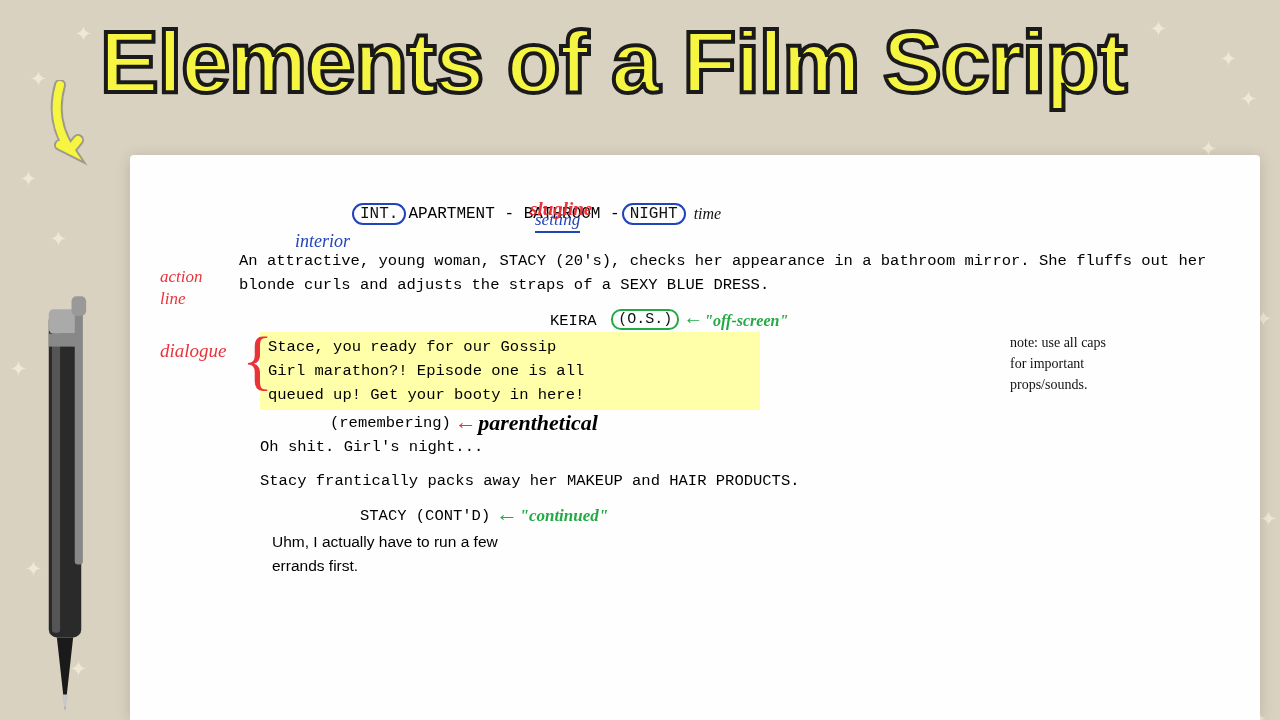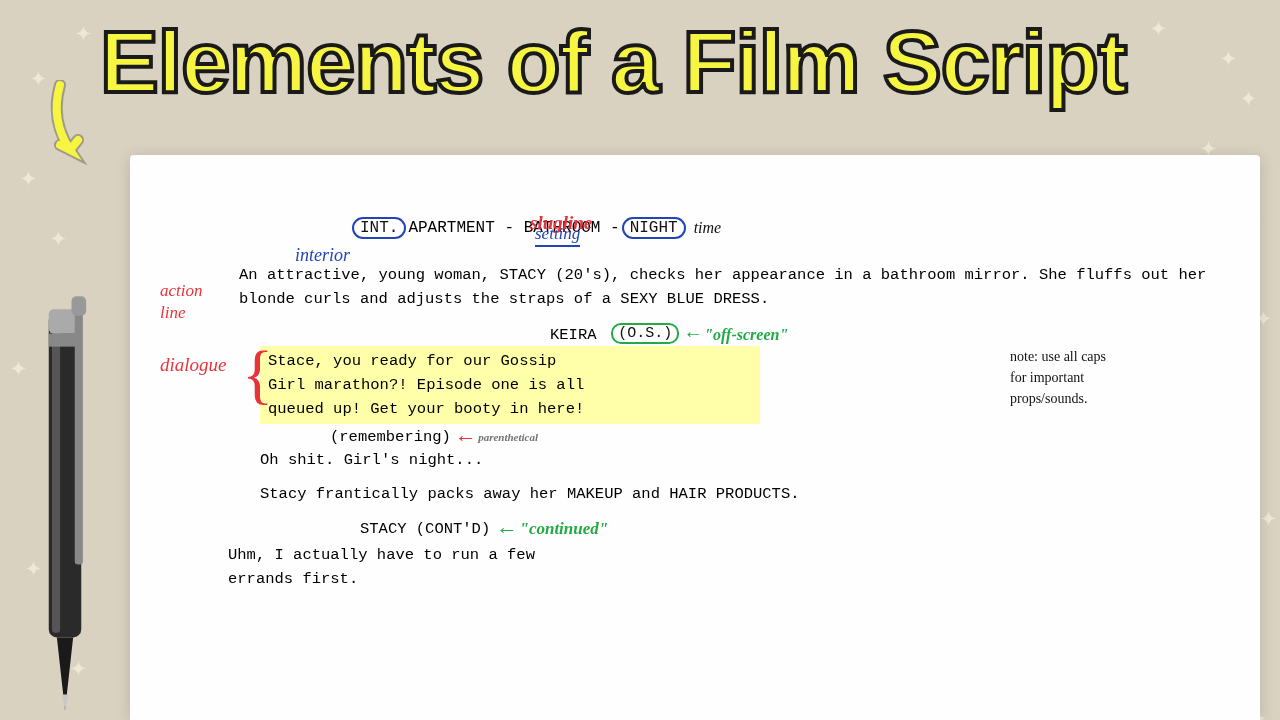--- a/index.html
+++ b/index.html
@@ -165,21 +165,21 @@
 </div>
 
 <div class="paper">
 
   <div style="position:relative; margin-bottom: 4px;">
 
     <div style="position:absolute; top:-5px; left:370px; color:#e8333a; font-family:'Comic Sans MS',cursive; font-size:19px; font-style:italic; font-weight:bold; z-index:2;">slugline</div>
 
     <div style="position:absolute; top:28px; left:135px; color:#2244bb; font-family:'Comic Sans MS',cursive; font-size:18px; font-style:italic;">interior</div>
 
-    <div style="display:flex; align-items:center; margin-top:44px; margin-left:190px; font-size:16px; font-family:'Courier New',monospace; gap:0;">
+    <div style="display:flex; align-items:center; margin-top:30px; margin-left:190px; font-size:16px; font-family:'Courier New',monospace; gap:0;">
       <span class="circled">INT.</span>
       <span> APARTMENT - BATHROOM - </span>
       <span class="circled">NIGHT</span>
       <span style="color:#111; font-family:'Comic Sans MS',cursive; font-size:16px; font-style:italic; margin-left:6px;">time</span>
     </div>
 
     <div style="position:absolute; bottom:-8px; left:375px; color:#2244bb; font-family:'Comic Sans MS',cursive; font-size:17px; font-style:italic; border-bottom: 2px solid #2244bb; padding-bottom:1px;">setting</div>
   </div>
 
   <div style="position:relative; margin-top:24px;">
@@ -217,32 +217,32 @@
       <div style="white-space:pre-line;">Stace, you ready for our Gossip
 Girl marathon?! Episode one is all
 queued up! Get your booty in here!</div>
     </div>
   </div>
 
 
   <div style="display:flex; align-items:center; margin-left:170px; font-family:'Courier New',monospace;">
     <span style="font-size:15.5px;">(remembering)</span>
     <span style="color:#e8333a; font-size:22px; margin-left:8px;">←</span>
-    <span style="color:#737373; font-family:'Comic Sans MS',cursive; font-size:11px; font-style:italic; font-weight:bold; margin-left:6px;">parenthetical</span>
+    <span style="color:#000000; font-family:'Comic Sans MS',cursive; font-size:22px; font-style:italic; font-weight:bold; margin-left:6px;">parenthetical</span>
   </div>
 
   <div style="margin-left:100px; font-size:15.5px; font-family:'Courier New',monospace; margin-top:2px;">Oh shit. Girl's night...</div>
 
   <div style="margin-left:100px; font-size:15.5px; font-family:'Courier New',monospace; margin-top:14px; line-height:1.5;">Stacy frantically packs away her MAKEUP and HAIR PRODUCTS.</div>
 
   <div style="display:flex; align-items:center; margin-top:10px; margin-left:200px; font-family:'Courier New',monospace;">
     <span style="font-size:15.5px;">STACY (CONT'D)</span>
     <span style="color:#22aa44; font-size:22px; margin-left:10px;">←</span>
     <span style="color:#22aa44; font-family:'Comic Sans MS',cursive; font-size:17px; font-style:italic; font-weight:bold; margin-left:6px;">"continued"</span>
   </div>
 
 
-  <div style="margin-left:68px; font-size:15.5px; font-family:Liberation Mono, monospace; margin-top:2px; line-height:1.55;">
+  <div style="margin-left:112px; font-size:15.5px; font-family:Liberation Sans, sans-serif; margin-top:2px; line-height:1.55;">
     <div style="white-space:pre-line;">Uhm, I actually have to run a few
 errands first.</div>
   </div>
 
 </div>
 
 </body></html>

